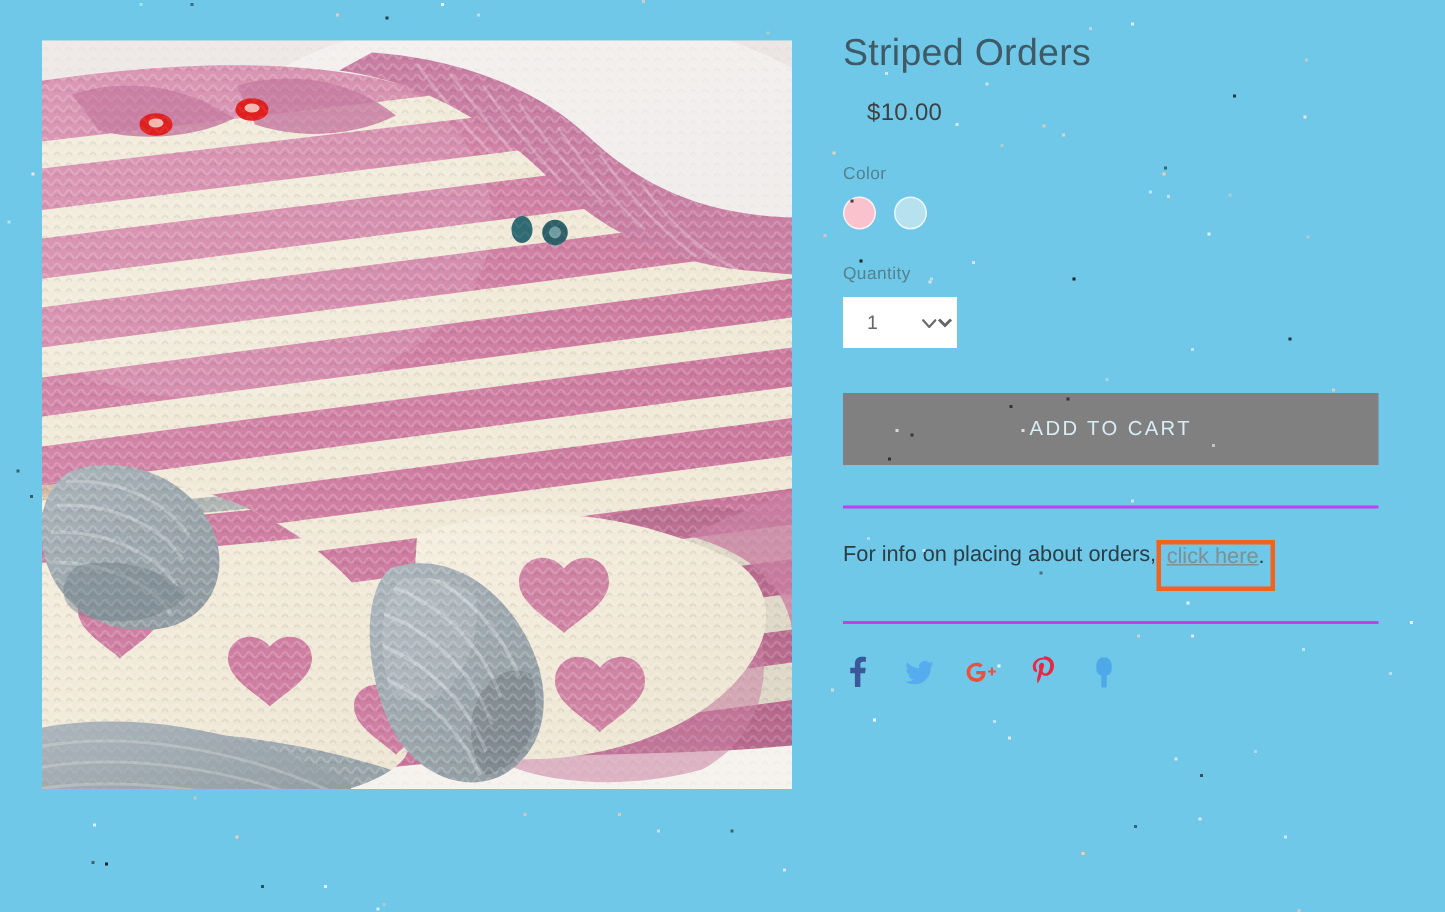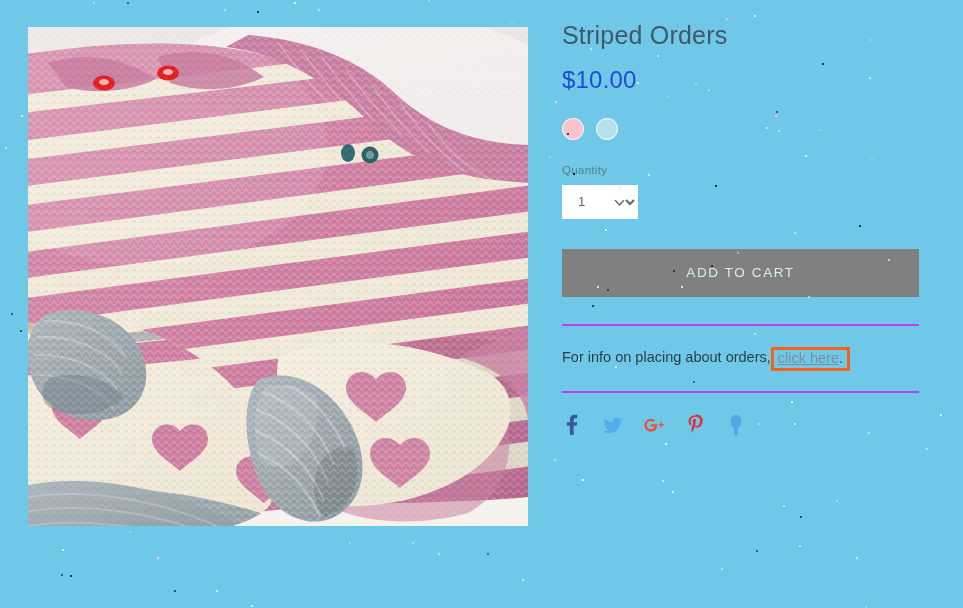--- a/index.html
+++ b/index.html
@@ -40,21 +40,21 @@
   }
 
   
   .details{position:absolute;left:562px;top:22px;width:357px;}
 
   .title{
     font-size:25px;font-weight:400;color:#3f5a66;
     letter-spacing:.2px;margin:0 0 18px 0;line-height:1.1;
   }
   .price{
-    font-size:24px;color:#1d4ed8;margin:0 0 26px 0;line-height:1;
+    font-size:16px;color:#404040;margin:0 0 26px 16px;line-height:1;
     letter-spacing:.2px;
   }
 
   .field-label{
     font-size:11.5px;color:#53818f;letter-spacing:.3px;
     margin-bottom:9px;
   }
 
   .swatches{display:flex;gap:12px;margin-bottom:24px;}
   .swatch{
@@ -95,21 +95,21 @@
   .accordion-title{font-size:13px;color:#4d7384;letter-spacing:.3px;}
   .minus-icon{width:15px;height:2px;background:#3f5a66;}
 
   .accordion-body{
     font-size:14.5px;color:#2c3e45;white-space:nowrap;
     margin-bottom:20px;line-height:1.2;
   }
   .accordion-body .hl{
     display:inline-block;
     border:3px solid #000000;
-    padding:1px 4px 2px 4px;
+    padding:1px 4px 12px 4px;
     line-height:1.05;
     vertical-align:-1px;
   }
   .accordion-body .hl a{color:#7d8f97;text-decoration:underline;}
 
   .social{display:flex;align-items:center;gap:21px;margin-top:20px;}
   .social-ico{width:20px;height:22px;display:block;cursor:pointer;}
 </style>
 </head>
 <body style="background: rgb(111, 200, 232);">
@@ -391,20 +391,21 @@
       </svg>
     </div>
 
   </div>
 
   <div class="details">
 
     <h1 class="title">Striped Orders</h1>
     <div class="price">$10.00</div>
 
+    <div class="field-label">Color</div>
     <div class="swatches">
       <div class="swatch" id="swatch-0" style="background: rgb(249, 194, 204);"></div>
       <div class="swatch" id="swatch-1" style="background: rgb(182, 226, 240);"></div>
     </div>
 
     <div class="field-label">Quantity</div>
     <div class="qty-wrap">
       <select class="qty-select" id="qty"><option value="1">1</option><option value="2">2</option><option value="3">3</option><option value="4">4</option><option value="5">5</option><option value="6">6</option><option value="7">7</option><option value="8">8</option><option value="9">9</option><option value="10">10</option></select>
       <svg class="qty-chev" viewBox="0 0 16 16">
         <path d="M3 5.5 L8 11 L13 5.5" fill="none" stroke="#6b6b6b" stroke-width="1.8" stroke-linecap="round" stroke-linejoin="round"></path>

